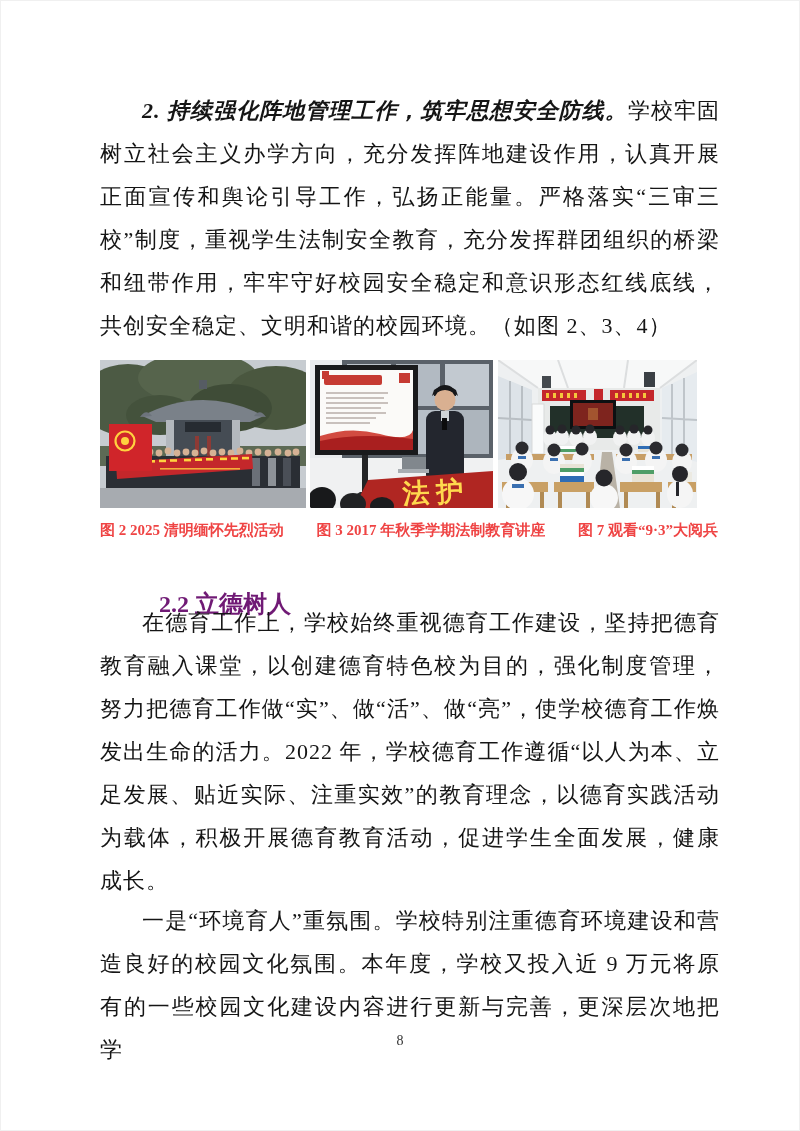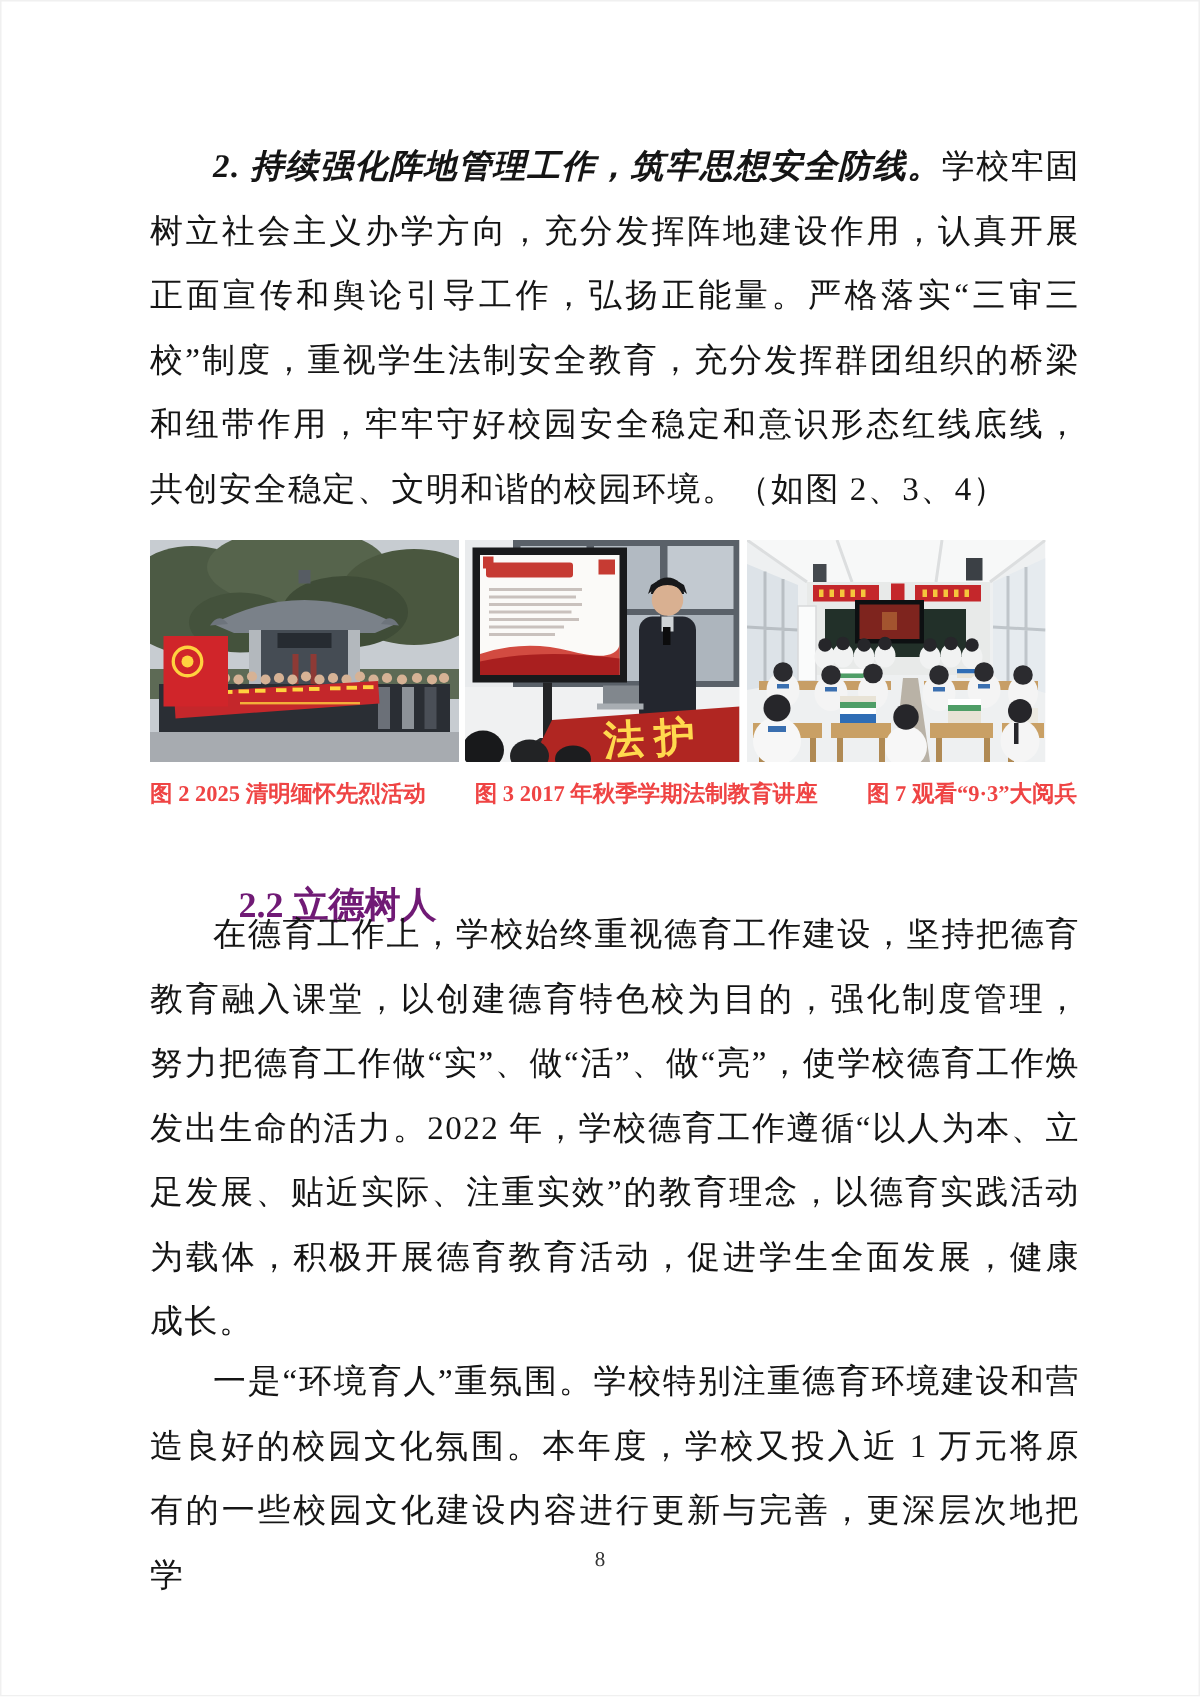--- a/index.html
+++ b/index.html
@@ -282,17 +282,17 @@
   <div class="fig-caption">
     <span>图 2 2025 清明缅怀先烈活动</span>
     <span>图 3 2017 年秋季学期法制教育讲座</span>
     <span>图 7 观看“9·3”大阅兵</span>
   </div>
 
   <h3 class="sec-heading">2.2 立德树人</h3>
 
   <p class="body-para para2">在德育工作上，学校始终重视德育工作建设，坚持把德育教育融入课堂，以创建德育特色校为目的，强化制度管理，努力把德育工作做“实”、做“活”、做“亮”，使学校德育工作焕发出生命的活力。2022 年，学校德育工作遵循“以人为本、立足发展、贴近实际、注重实效”的教育理念，以德育实践活动为载体，积极开展德育教育活动，促进学生全面发展，健康成长。</p>
 
-  <p class="body-para para3">一是“环境育人”重氛围。学校特别注重德育环境建设和营造良好的校园文化氛围。本年度，学校又投入近 1 万元将原有的一些校园文化建设内容进行更新与完善，更深层次地把学</p>
+  <p class="body-para para3">一是“环境育人”重氛围。学校特别注重德育环境建设和营造良好的校园文化氛围。本年度，学校又投入近 9 万元将原有的一些校园文化建设内容进行更新与完善，更深层次地把学</p>
 
   <div class="page-num">8</div>
 
 </div>
 
 </body></html>

